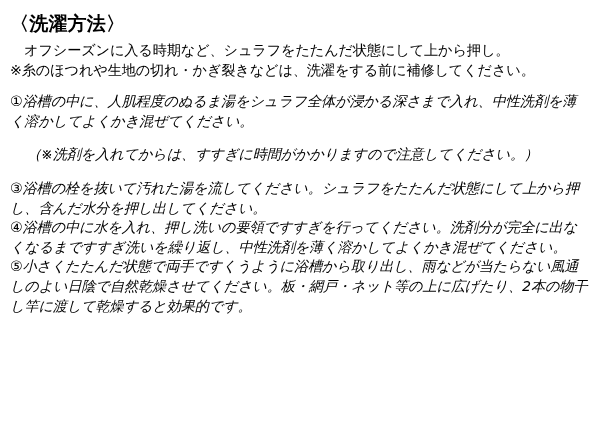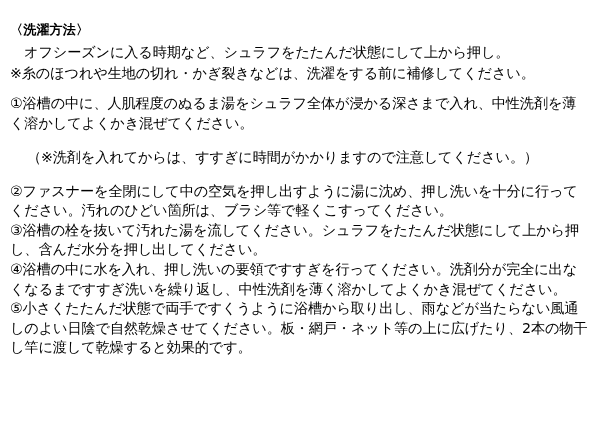--- a/index.html
+++ b/index.html
@@ -15,25 +15,25 @@
     overflow: hidden;
   }
   .page {
     position: relative;
     width: 600px;
     height: 422px;
     box-sizing: border-box;
     padding: 8px 10px 0 10px;
   }
   .heading {
-    font-size: 13px;
+    font-size: 19px;
     font-weight: 700;
     letter-spacing: 0.2px;
     line-height: 1.25;
-    margin: 14px 0 5px 0;
+    margin: 4px 0 5px 0;
     white-space: nowrap;
   }
   .intro {
     margin: 0 0 2px 0;
   }
   .para {
     font-size: 14.2px;
     line-height: 1.38;
     margin: 0;
     text-align: left;
@@ -44,20 +44,21 @@
     margin-bottom: 1px;
   }
   .gap {
     height: 9px;
   }
   .steps {
     margin: 0;
   }
   .step {
     margin: 0 0 0 0;
+    font-style: italic;
   }
   .note {
     font-size: 14.2px;
     line-height: 1.38;
     letter-spacing: -0.15px;
     word-break: break-all;
   }
   .indent1 {
     padding-left: 17px;
     text-indent: 0;
@@ -78,21 +79,20 @@
   <div class="gap"></div>
 
   <div class="steps">
 
     <div class="step">
       <p class="para">①浴槽の中に、人肌程度のぬるま湯をシュラフ全体が浸かる深さまで入れ、中性洗剤を薄く溶かしてよくかき混ぜてください。</p>
       <p class="note indent1">（※洗剤を入れてからは、すすぎに時間がかかりますので注意してください。）</p>
     </div>
 
     <div class="step">
-      <p class="para">②ファスナーを全閉にして中の空気を押し出すように湯に沈め、押し洗いを十分に行ってください。汚れのひどい箇所は、ブラシ等で軽くこすってください。</p>
     </div>
 
     <div class="step">
       <p class="para">③浴槽の栓を抜いて汚れた湯を流してください。シュラフをたたんだ状態にして上から押し、含んだ水分を押し出してください。</p>
     </div>
 
     <div class="step">
       <p class="para">④浴槽の中に水を入れ、押し洗いの要領ですすぎを行ってください。洗剤分が完全に出なくなるまですすぎ洗いを繰り返し、中性洗剤を薄く溶かしてよくかき混ぜてください。</p>
     </div>
 

